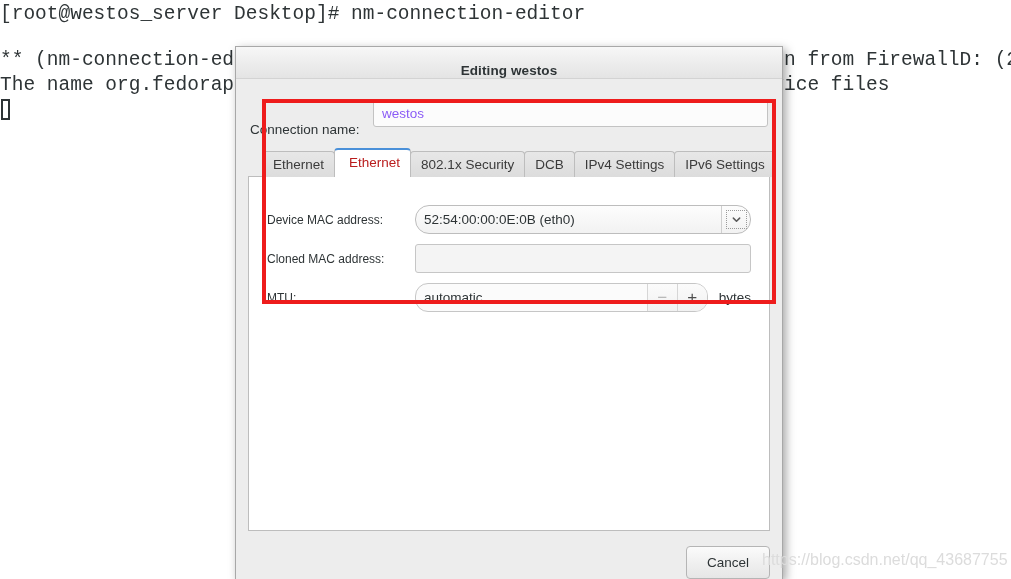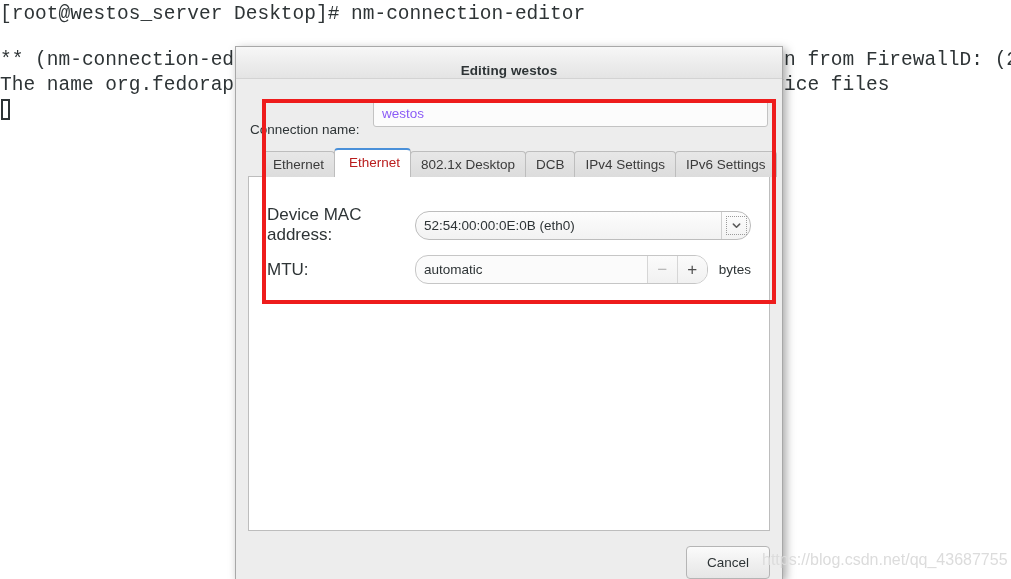--- a/index.html
+++ b/index.html
@@ -156,21 +156,21 @@
     padding: 28px 18px 0 18px;
   }
 
   
   .form-row {
     display: flex;
     align-items: center;
     margin-bottom: 10px;
   }
   .form-label {
-    font-size: 17px;
+    font-size: 12px;
     color: #2e3436;
     width: 148px;
     flex: none;
   }
   .field-wrap {
     flex: 1;
     display: flex;
     align-items: center;
   }
 
@@ -338,21 +338,21 @@
 
   <div id="conn-row">
     <span id="conn-label">Connection name:</span>
     <input id="conn-input" type="text" value="westos" style="">
   </div>
 
   <div id="notebook">
     <div id="tabbar">
       <div class="tab">Ethernet</div>
       <div class="tab active">Ethernet</div>
-      <div class="tab">802.1x Desktop</div>
+      <div class="tab">802.1x Security</div>
       <div class="tab">DCB</div>
       <div class="tab">IPv4 Settings</div>
       <div class="tab">IPv6 Settings</div>
     </div>
 
     <div id="tabpage">
 
       <div class="form-row">
         <span class="form-label">Device MAC address:</span>
         <div class="field-wrap">
@@ -362,20 +362,26 @@
               <span class="focus-ring">
                 <svg class="chev" viewBox="0 0 10 10">
                   <path d="M1.5 3.5 L5 7 L8.5 3.5" fill="none" stroke="#5a5a5a" stroke-width="1.7" stroke-linecap="round" stroke-linejoin="round"></path>
                 </svg>
               </span>
             </span>
           </div>
         </div>
       </div>
 
+      <div class="form-row">
+        <span class="form-label">Cloned MAC address:</span>
+        <div class="field-wrap">
+          <input class="entry" type="text" value="" style="">
+        </div>
+      </div>
 
       <div class="form-row">
         <span class="form-label">MTU:</span>
         <div class="field-wrap">
           <div class="spin">
             <span class="spin-text">automatic</span>
             <span class="spin-btn minus">−</span>
             <span class="spin-btn plus">+</span>
           </div>
           <span class="unit">bytes</span>

